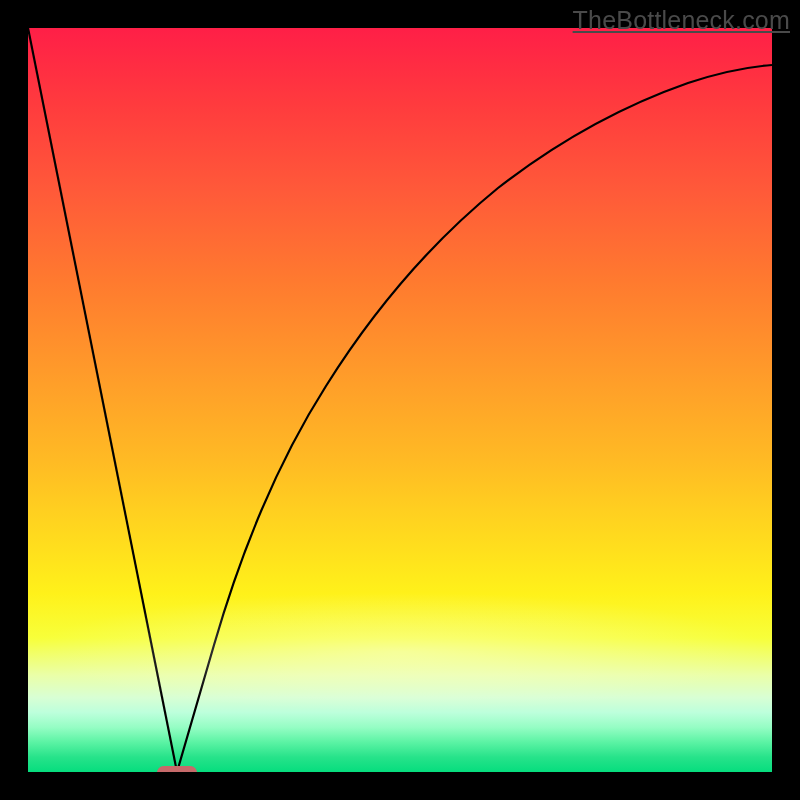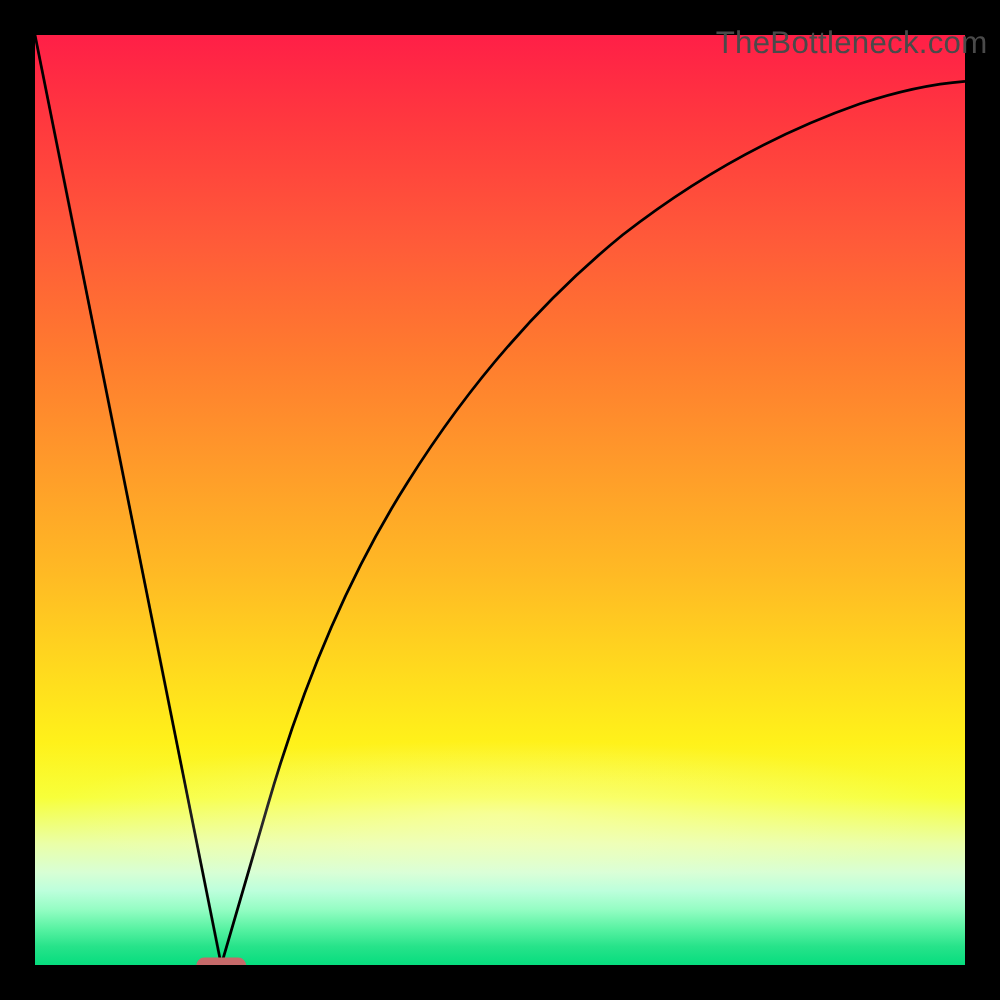--- a/index.html
+++ b/index.html
@@ -49,27 +49,28 @@
     content: "";
     position: absolute;
     left: 0; right: 0;
     bottom: 60px;
     height: 120px;
     background: radial-gradient(ellipse at center, rgba(255,255,255,0.35) 0%, rgba(255,255,255,0) 70%);
     pointer-events: none;
   }
   .watermark {
     position: absolute;
-    top: 20px;
+    top: 6px;
     right: 10px;
     color: #4a4a4a;
     font-size: 25px;
     font-weight: 500;
     letter-spacing: 0.2px;
     user-select: none;
+    text-decoration: underline;
   }
   .curve {
     position: absolute;
     inset: 0;
   }
   .marker {
     position: absolute;
     width: 40px;
     height: 13px;
     border-radius: 7px;

